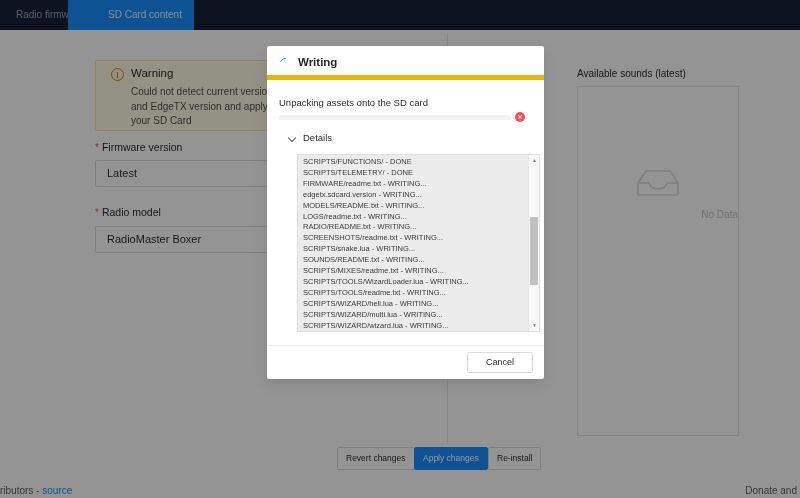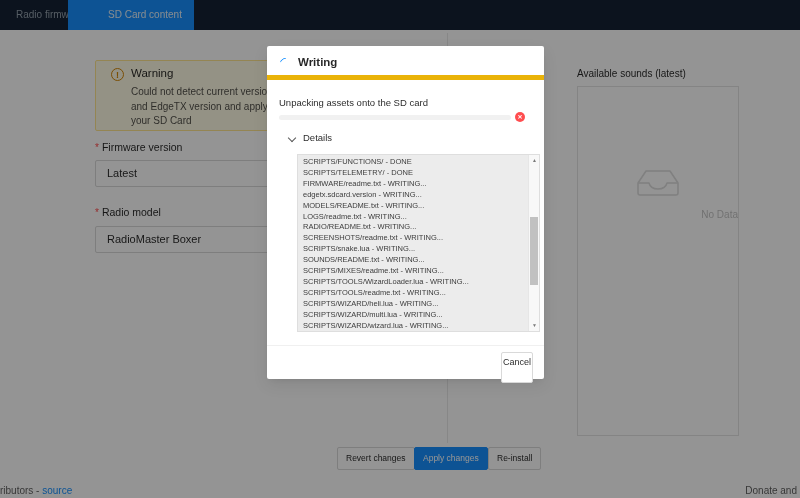--- a/index.html
+++ b/index.html
@@ -68,21 +68,21 @@
   .logbox { position:absolute; left:10px; top:108px; width:243px; height:178px; background:#ececec; border:1px solid #dedede; overflow:hidden;margin-left:20px; }
   .log-lines { position:absolute; left:0; top:1px; width:230px; padding:1px 0 0 5px; }
   .log-line { font-size:7.5px; line-height:10.9px; color:#3c3c3c; white-space:nowrap; overflow:hidden; }
   .scrollbar { position:absolute; right:0; top:0; width:11px; height:176px; background:#f8f8f8; border-left:1px solid #e6e6e6; }
   .sb-arrow { position:absolute; left:0; width:11px; height:11px; font-size:5px; line-height:11px; text-align:center; color:#7a7a7a; cursor:pointer; }
   .sb-up { top:0; }
   .sb-down { bottom:0; }
   .sb-thumb { position:absolute; left:1px; top:62px; width:8px; height:68px; background:#c1c1c1; cursor:pointer; }
 
   .modal-footer { position:absolute; left:0; top:299px; width:100%; height:34px; border-top:1px solid #f0f0f0; }
-  .btn-cancel { position:absolute; right:11px; top:6px; height:31px; line-height:19px; font-size:9px; padding:0 1px; background:#fff; border:1px solid #d9d9d9; border-radius:2px; color:rgba(0,0,0,.85); cursor:pointer; }
+  .btn-cancel { position:absolute; right:11px; top:6px; height:21px; line-height:19px; font-size:9px; padding:0 18px; background:#fff; border:1px solid #d9d9d9; border-radius:2px; color:rgba(0,0,0,.85); cursor:pointer; }
 </style>
 </head>
 <body>
 
 <div id="app">
 
   <div class="page">
 
     <div class="v-divider"></div>
 

